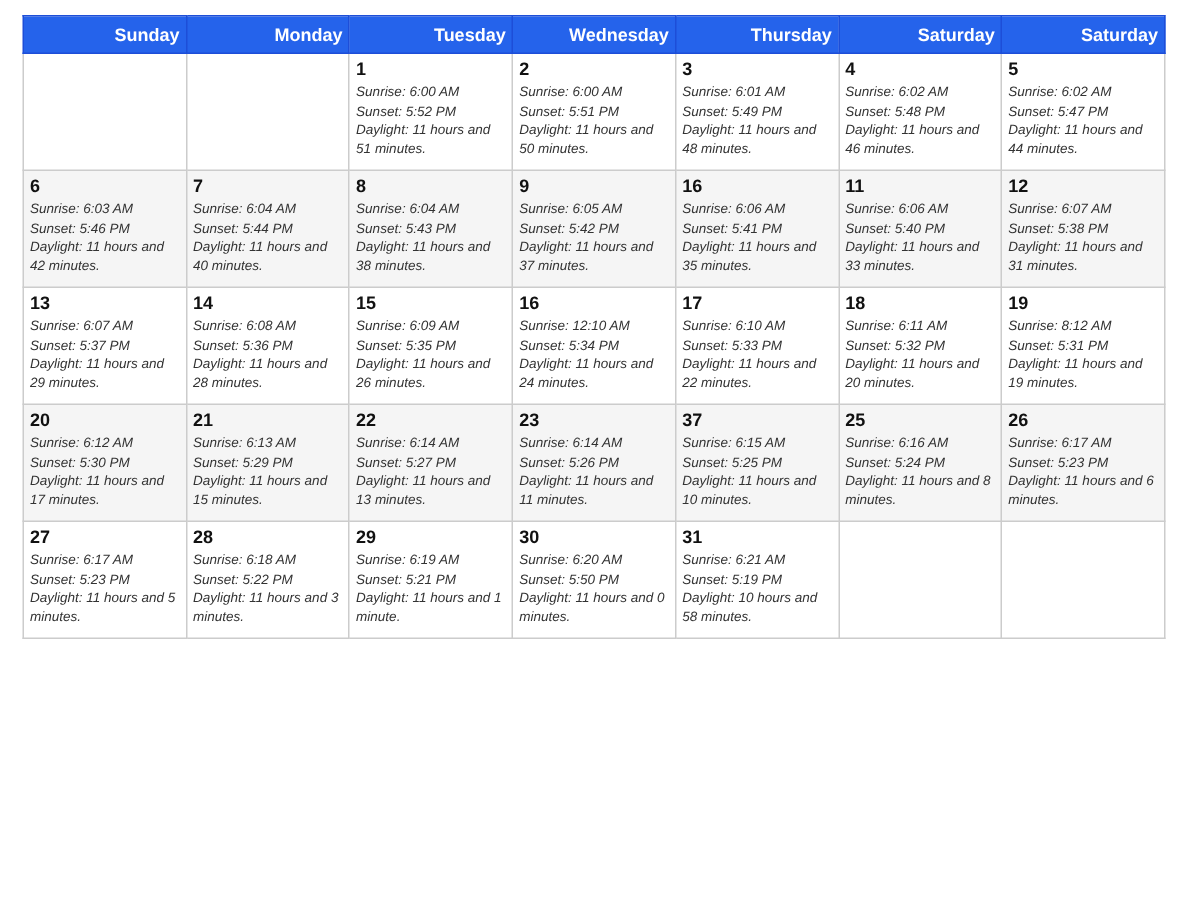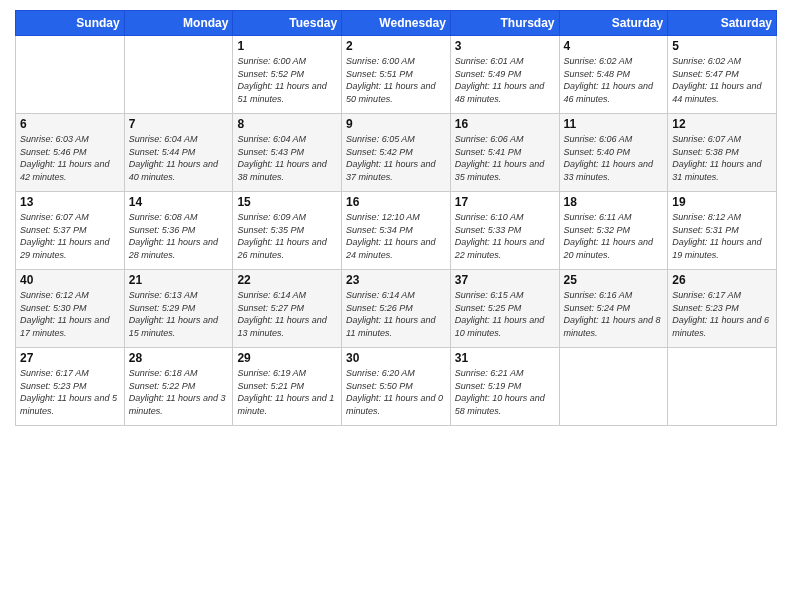--- a/index.html
+++ b/index.html
@@ -220,21 +220,21 @@
           </td>
           <td>
             <span class="day-num">19</span>
             <div class="day-info">Sunrise: 8:12 AM
 Sunset: 5:31 PM
 Daylight: 11 hours and 19 minutes.</div>
           </td>
         </tr>
         <tr>
           <td>
-            <span class="day-num">40</span>
+            <span class="day-num">20</span>
             <div class="day-info">Sunrise: 6:12 AM
 Sunset: 5:30 PM
 Daylight: 11 hours and 17 minutes.</div>
           </td>
           <td>
             <span class="day-num">21</span>
             <div class="day-info">Sunrise: 6:13 AM
 Sunset: 5:29 PM
 Daylight: 11 hours and 15 minutes.</div>
           </td>

